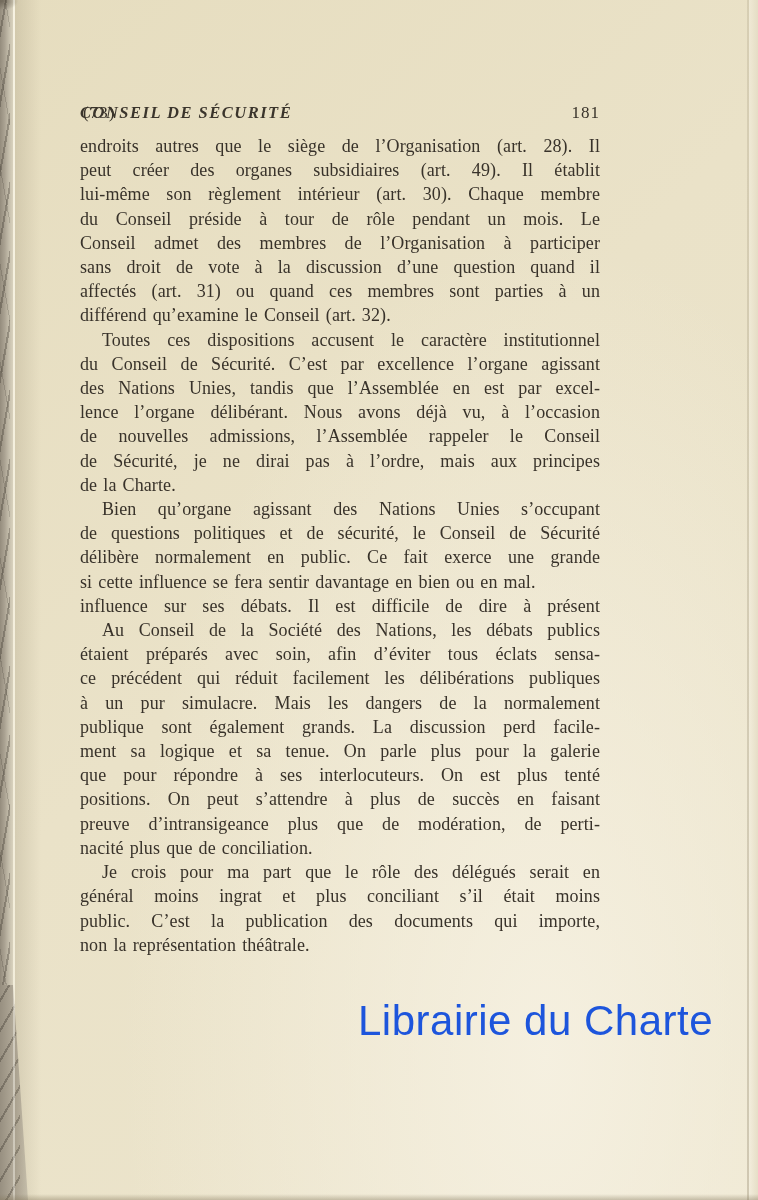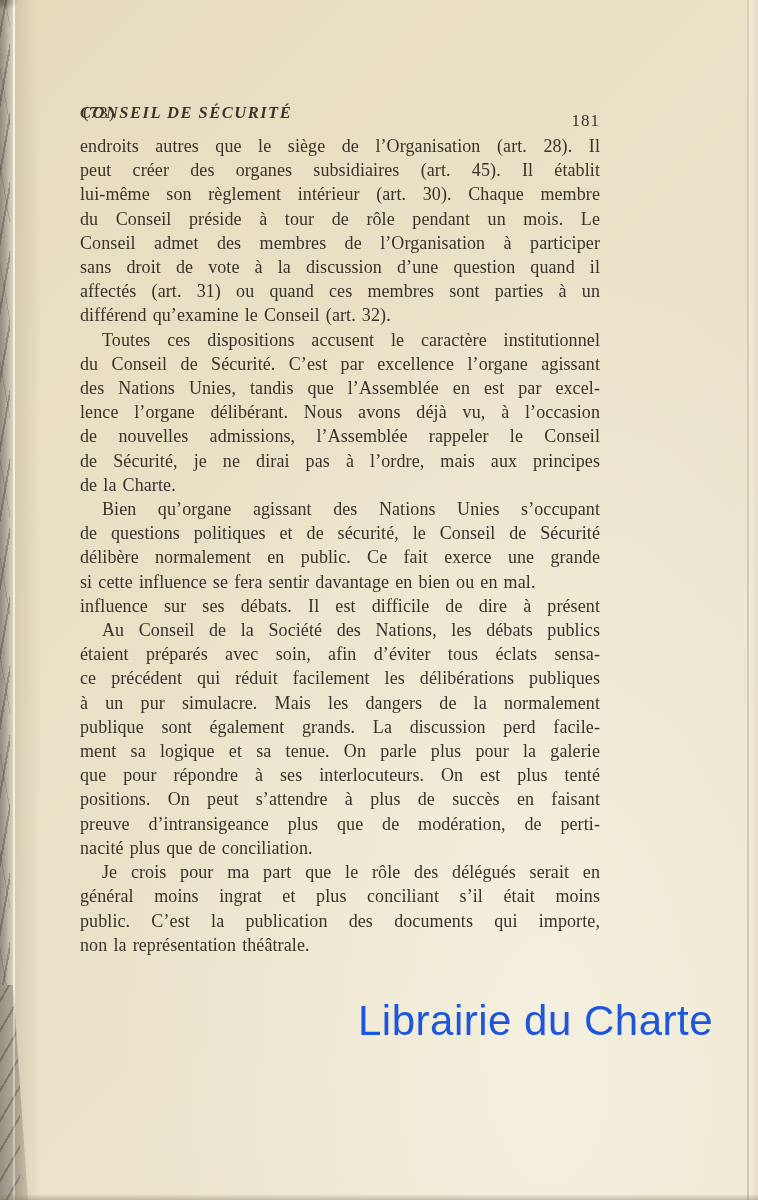--- a/index.html
+++ b/index.html
@@ -67,21 +67,21 @@
   .page-header {
     position:absolute; top:103px; left:0; width:100%; height:24px;
     font-size:17px;
   }
   .folio-left { position:absolute; left:3px; top:0; letter-spacing:1px; }
   .running-title {
     position:absolute; left:0; width:100%; text-align:left;
     font-style:italic; font-weight:bold; letter-spacing:1.5px; font-size:16.5px;
     color:#3b352c;
   }
-  .folio-right { position:absolute; right:0; top:0; letter-spacing:1px;margin-top:8px; }
+  .folio-right { position:absolute; right:0; top:0; letter-spacing:1px; }
 
   .body-text {
     position:absolute; top:134px; left:0; width:100%;
     font-size:18px; line-height:24.2px; letter-spacing:.1px;
     word-spacing:1.5px;
   }
   .line { text-align:justify; text-align-last:justify; white-space:normal; }
   .line.last { text-align-last:left; }
   .line.indent { text-indent:22px; }
 
@@ -99,21 +99,21 @@
   <div class="content">
     <div class="page-header">
       <span class="folio-left">(73)</span>
       <span class="running-title">CONSEIL DE SÉCURITÉ</span>
       <span class="folio-right">181</span>
     </div>
 
     <div class="body-text">
         <div class="para">
           <div class="line">endroits autres que le siège de l’Organisation (art. 28). Il</div>
-          <div class="line">peut créer des organes subsidiaires (art. 45). Il établit</div>
+          <div class="line">peut créer des organes subsidiaires (art. 49). Il établit</div>
           <div class="line">lui-même son règlement intérieur (art. 30). Chaque membre</div>
           <div class="line">du Conseil préside à tour de rôle pendant un mois. Le</div>
           <div class="line">Conseil admet des membres de l’Organisation à participer</div>
           <div class="line">sans droit de vote à la discussion d’une question quand il</div>
           <div class="line">affectés (art. 31) ou quand ces membres sont parties à un</div>
           <div class="line last">différend qu’examine le Conseil (art. 32).</div>
         </div>
         <div class="para">
           <div class="line indent">Toutes ces dispositions accusent le caractère institutionnel</div>
           <div class="line">du Conseil de Sécurité. C’est par excellence l’organe agissant</div>

